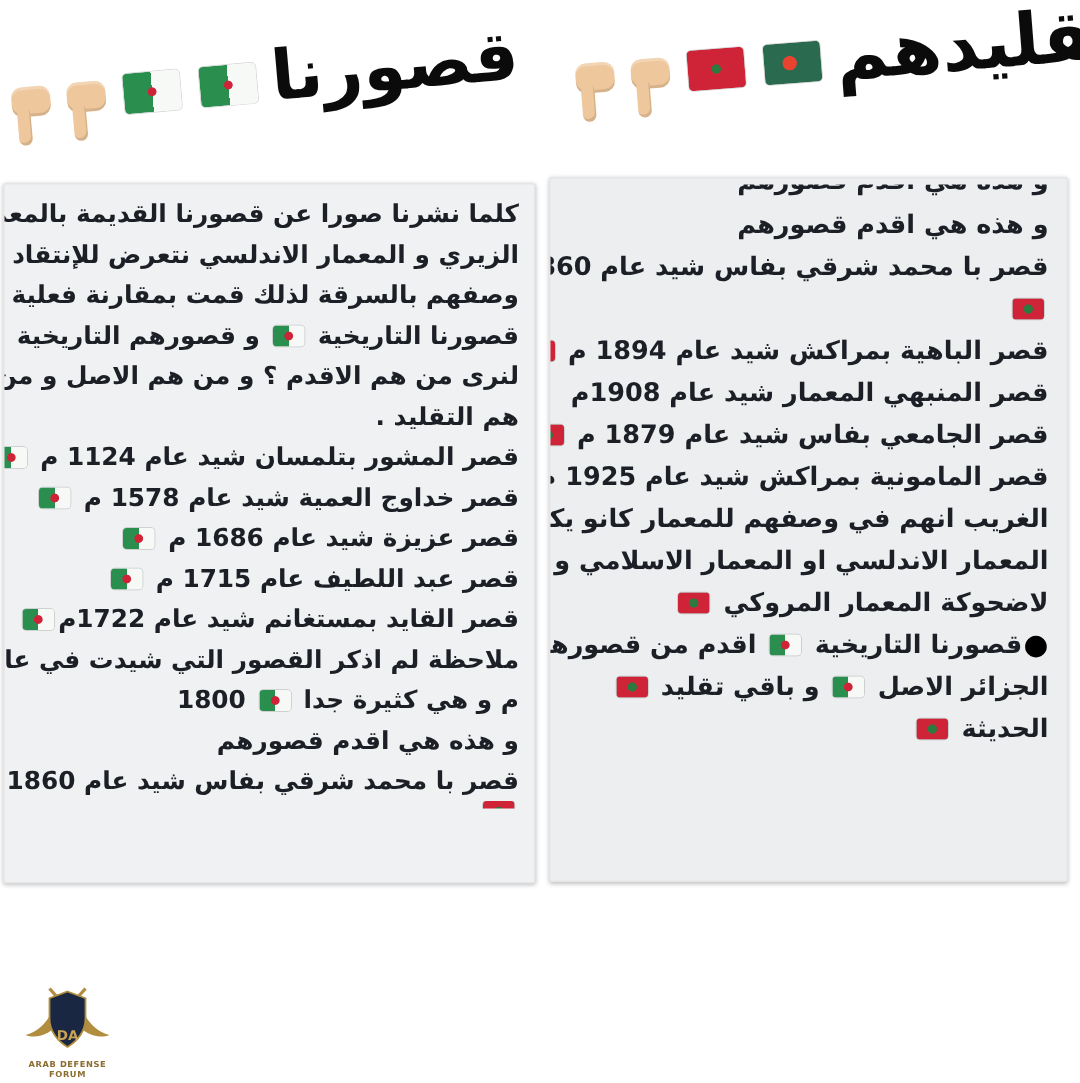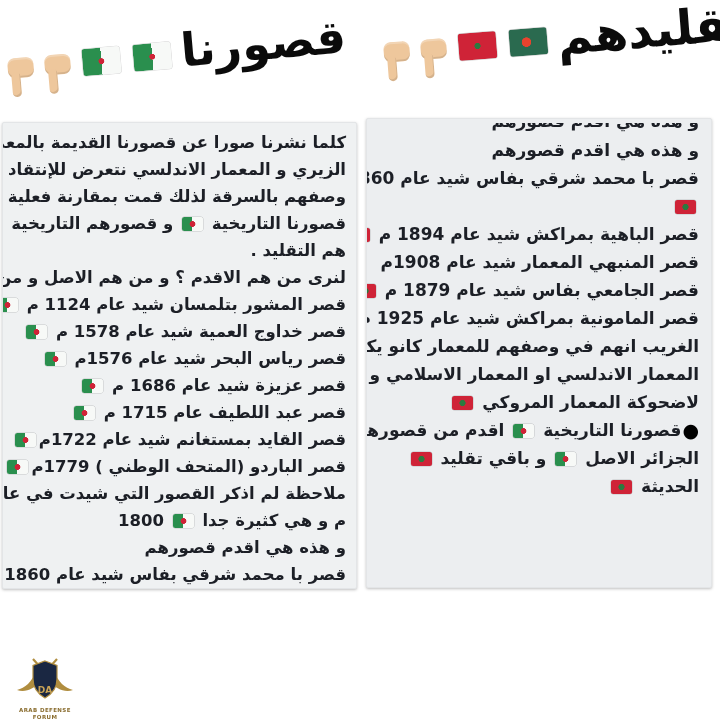--- a/index.html
+++ b/index.html
@@ -73,29 +73,27 @@
         <span class="flag dz lg"></span>
       </span>
     <span class="title">قصورنا</span>
   </div>
 
   <div class="card card-left" id="left-card">
       <div class="line">كلما نشرنا صورا عن قصورنا القديمة بالمعما</div>
       <div class="line">الزيري و المعمار الاندلسي نتعرض للإنتقاد و</div>
       <div class="line">وصفهم بالسرقة لذلك قمت بمقارنة فعلية بين</div>
       <div class="line">قصورنا التاريخية <span class="flag dz"></span> و قصورهم التاريخية <span class="flag ma"></span></div>
+      <div class="line">لنرى من هم الاقدم ؟ و من هم الاصل و من</div>
       <div class="line">هم التقليد .</div>
-      <div class="line">لنرى من هم الاقدم ؟ و من هم الاصل و من</div>
       <div class="line">قصر المشور بتلمسان شيد عام 1124 م <span class="flag dz"></span></div>
       <div class="line">قصر خداوج العمية شيد عام 1578 م <span class="flag dz"></span></div>
-      <div class="line">قصر رياس البحر شيد عام 1576م <span class="flag dz"></span></div>
       <div class="line">قصر عزيزة شيد عام 1686 م <span class="flag dz"></span></div>
       <div class="line">قصر عبد اللطيف عام 1715 م <span class="flag dz"></span></div>
       <div class="line">قصر القايد بمستغانم شيد عام 1722م<span class="flag dz"></span></div>
-      <div class="line">قصر الباردو (المتحف الوطني ) 1779م<span class="flag dz"></span></div>
       <div class="line">ملاحظة لم اذكر القصور التي شيدت في عام</div>
       <div class="line" dir="ltr">1800 <span class="flag dz"></span> م و هي كثيرة جدا</div>
       <div class="line">و هذه هي اقدم قصورهم</div>
       <div class="line">قصر با محمد شرقي بفاس شيد عام 1860 م</div>
       <div class="line sliver"><span class="flag ma"></span></div>
     </div>
 
   <div class="card card-right" id="right-card">
       <div class="line clip-top"><span class="shift">و هذه هي اقدم قصورهم</span></div>
       <div class="line">و هذه هي اقدم قصورهم</div>

